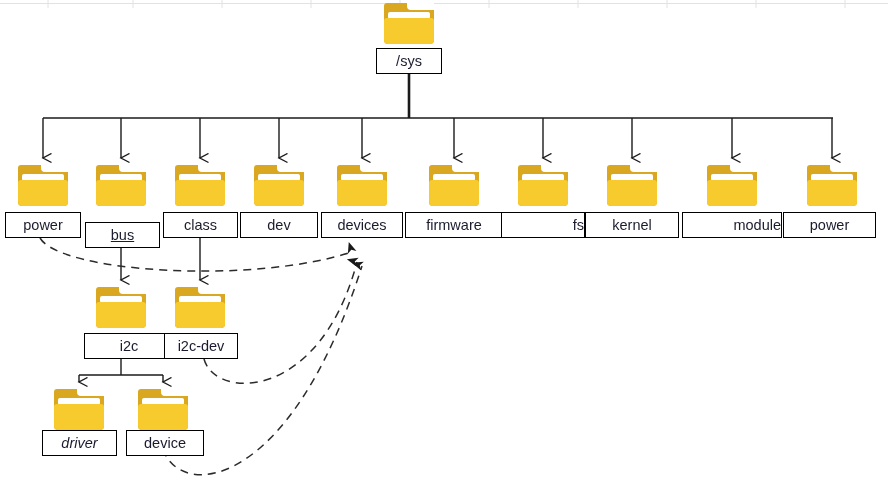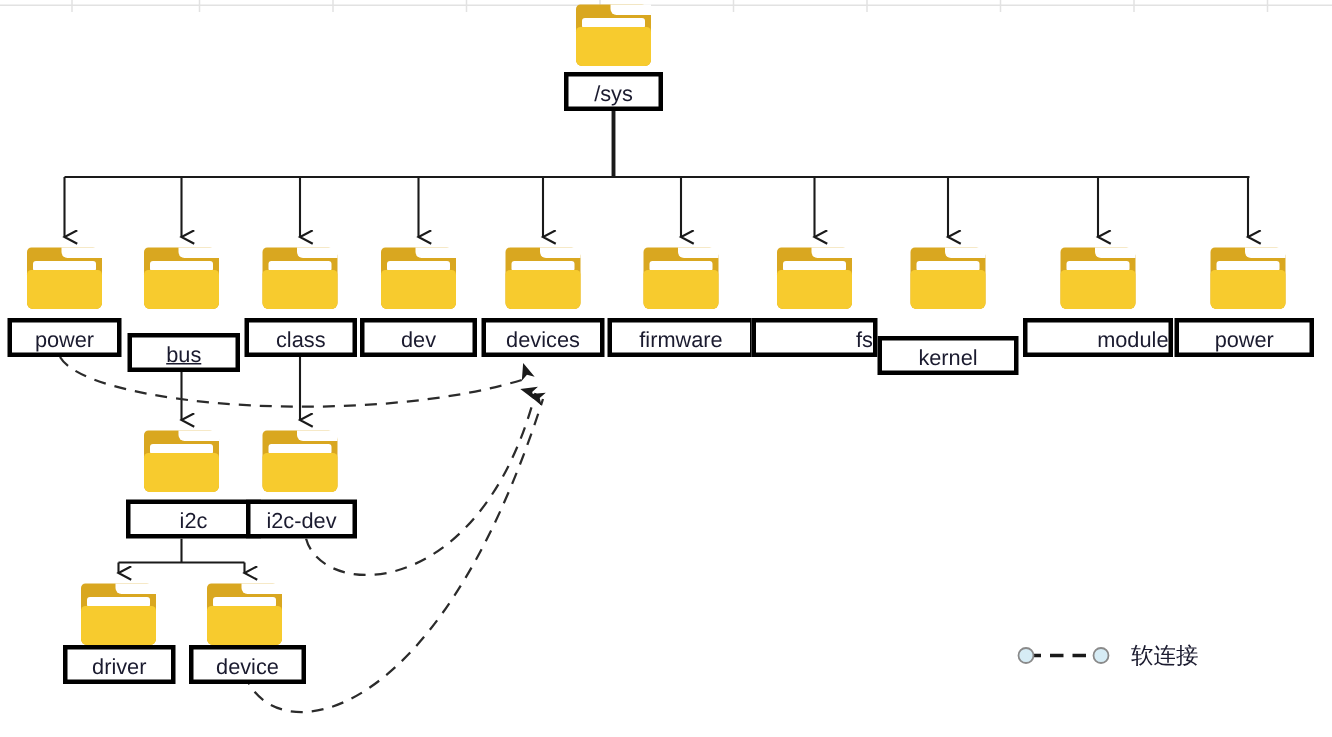--- a/index.html
+++ b/index.html
@@ -65,21 +65,21 @@
     left: 0px;
     top: 15px;
     width: 50px;
     height: 26px;
     background: #f7cb2e;
     border-radius: 3px 3px 4px 4px;
   }
   .label-box {
     position: absolute;
     box-sizing: border-box;
-    border: 3px solid #000000;
+    border: 1px solid #000000;
     background: #ffffff;
     color: #1b1b2f;
     font-size: 14.5px;
     line-height: 24px;
     height: 26px;
     text-align: center;
     white-space: nowrap;
     font-family: "Liberation Sans", sans-serif;
   }
   .legend {
@@ -261,21 +261,21 @@
     <div class="label-box" style="left:-17px; top:47px; width:84px;text-align:right;">fs</div>
   </div>
 
   <div class="node" style="left:607px; top:165px;">
     <div class="folder" style="left:0; top:0;">
       <div class="back"></div>
         <div class="tabcut"></div>
         <div class="sheet"></div>
         <div class="front"></div>
     </div>
-    <div class="label-box" style="left:-22px; top:47px; width:94px;margin-top:12px;">kernel</div>
+    <div class="label-box" style="left:-22px; top:47px; width:94px;">kernel</div>
   </div>
 
   <div class="node" style="left:707px; top:165px;">
     <div class="folder" style="left:0; top:0;">
       <div class="back"></div>
         <div class="tabcut"></div>
         <div class="sheet"></div>
         <div class="front"></div>
     </div>
     <div class="label-box" style="left:-25px; top:47px; width:100px;text-align:right;">module</div>
@@ -311,35 +311,27 @@
     <div class="label-box" style="left:-11px; top:46px; width:74px;">i2c-dev</div>
   </div>
 
   <div class="node" style="left:54px; top:389px;">
     <div class="folder" style="left:0; top:0;">
       <div class="back"></div>
         <div class="tabcut"></div>
         <div class="sheet"></div>
         <div class="front"></div>
     </div>
-    <div class="label-box" style="left:-12px; top:41px; width:75px;">driver</div>
+    <div class="label-box" style="left:-12px; top:41px; width:75px;font-style:italic;">driver</div>
   </div>
 
   <div class="node" style="left:138px; top:389px;">
     <div class="folder" style="left:0; top:0;">
       <div class="back"></div>
         <div class="tabcut"></div>
         <div class="sheet"></div>
         <div class="front"></div>
     </div>
     <div class="label-box" style="left:-12px; top:41px; width:78px;">device</div>
   </div>
 
-  <div class="legend">
-    <svg width="70" height="22" viewBox="0 0 70 22">
-      <line x1="9" y1="11" x2="57" y2="11" stroke="#1a1a1a" stroke-width="2.2" stroke-dasharray="9,6"></line>
-      <circle cx="8" cy="11" r="5" fill="#d6ecf5" stroke="#8a8a8a" stroke-width="1.2"></circle>
-      <circle cx="58" cy="11" r="5" fill="#d6ecf5" stroke="#8a8a8a" stroke-width="1.2"></circle>
-    </svg>
-    <div class="legend-text">软连接</div>
-  </div>
 
 </div>
 
 </body></html>

